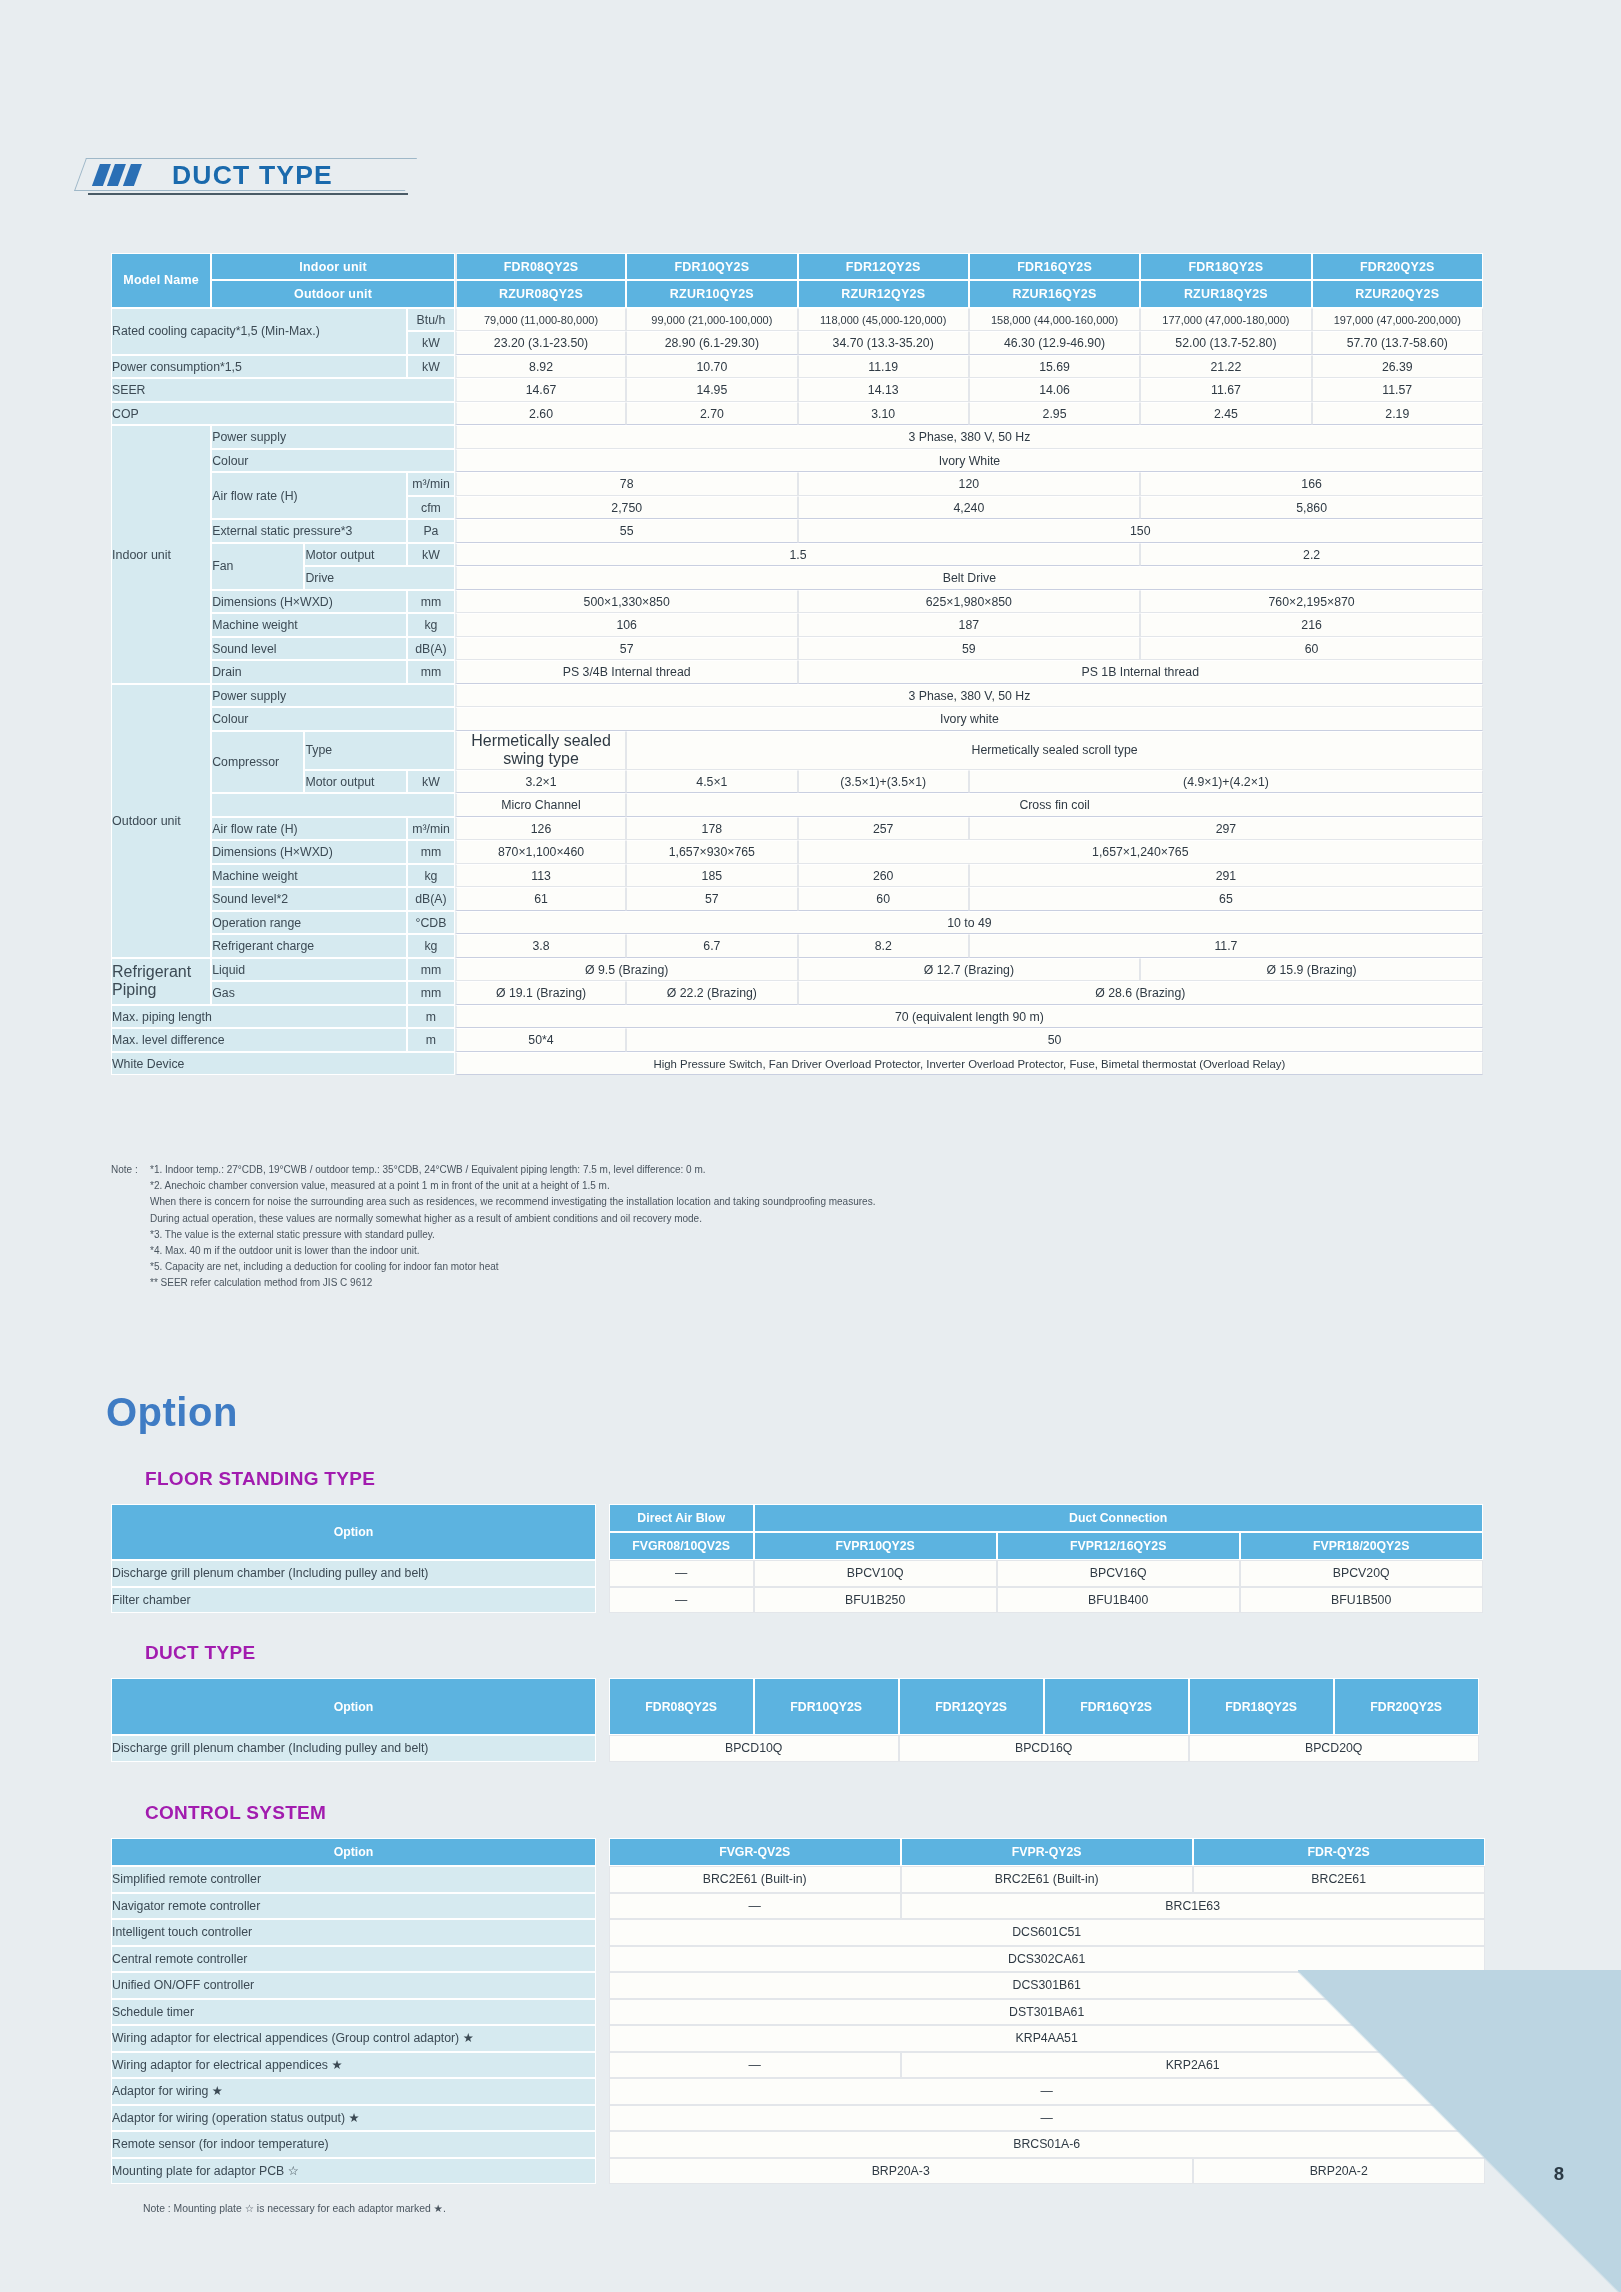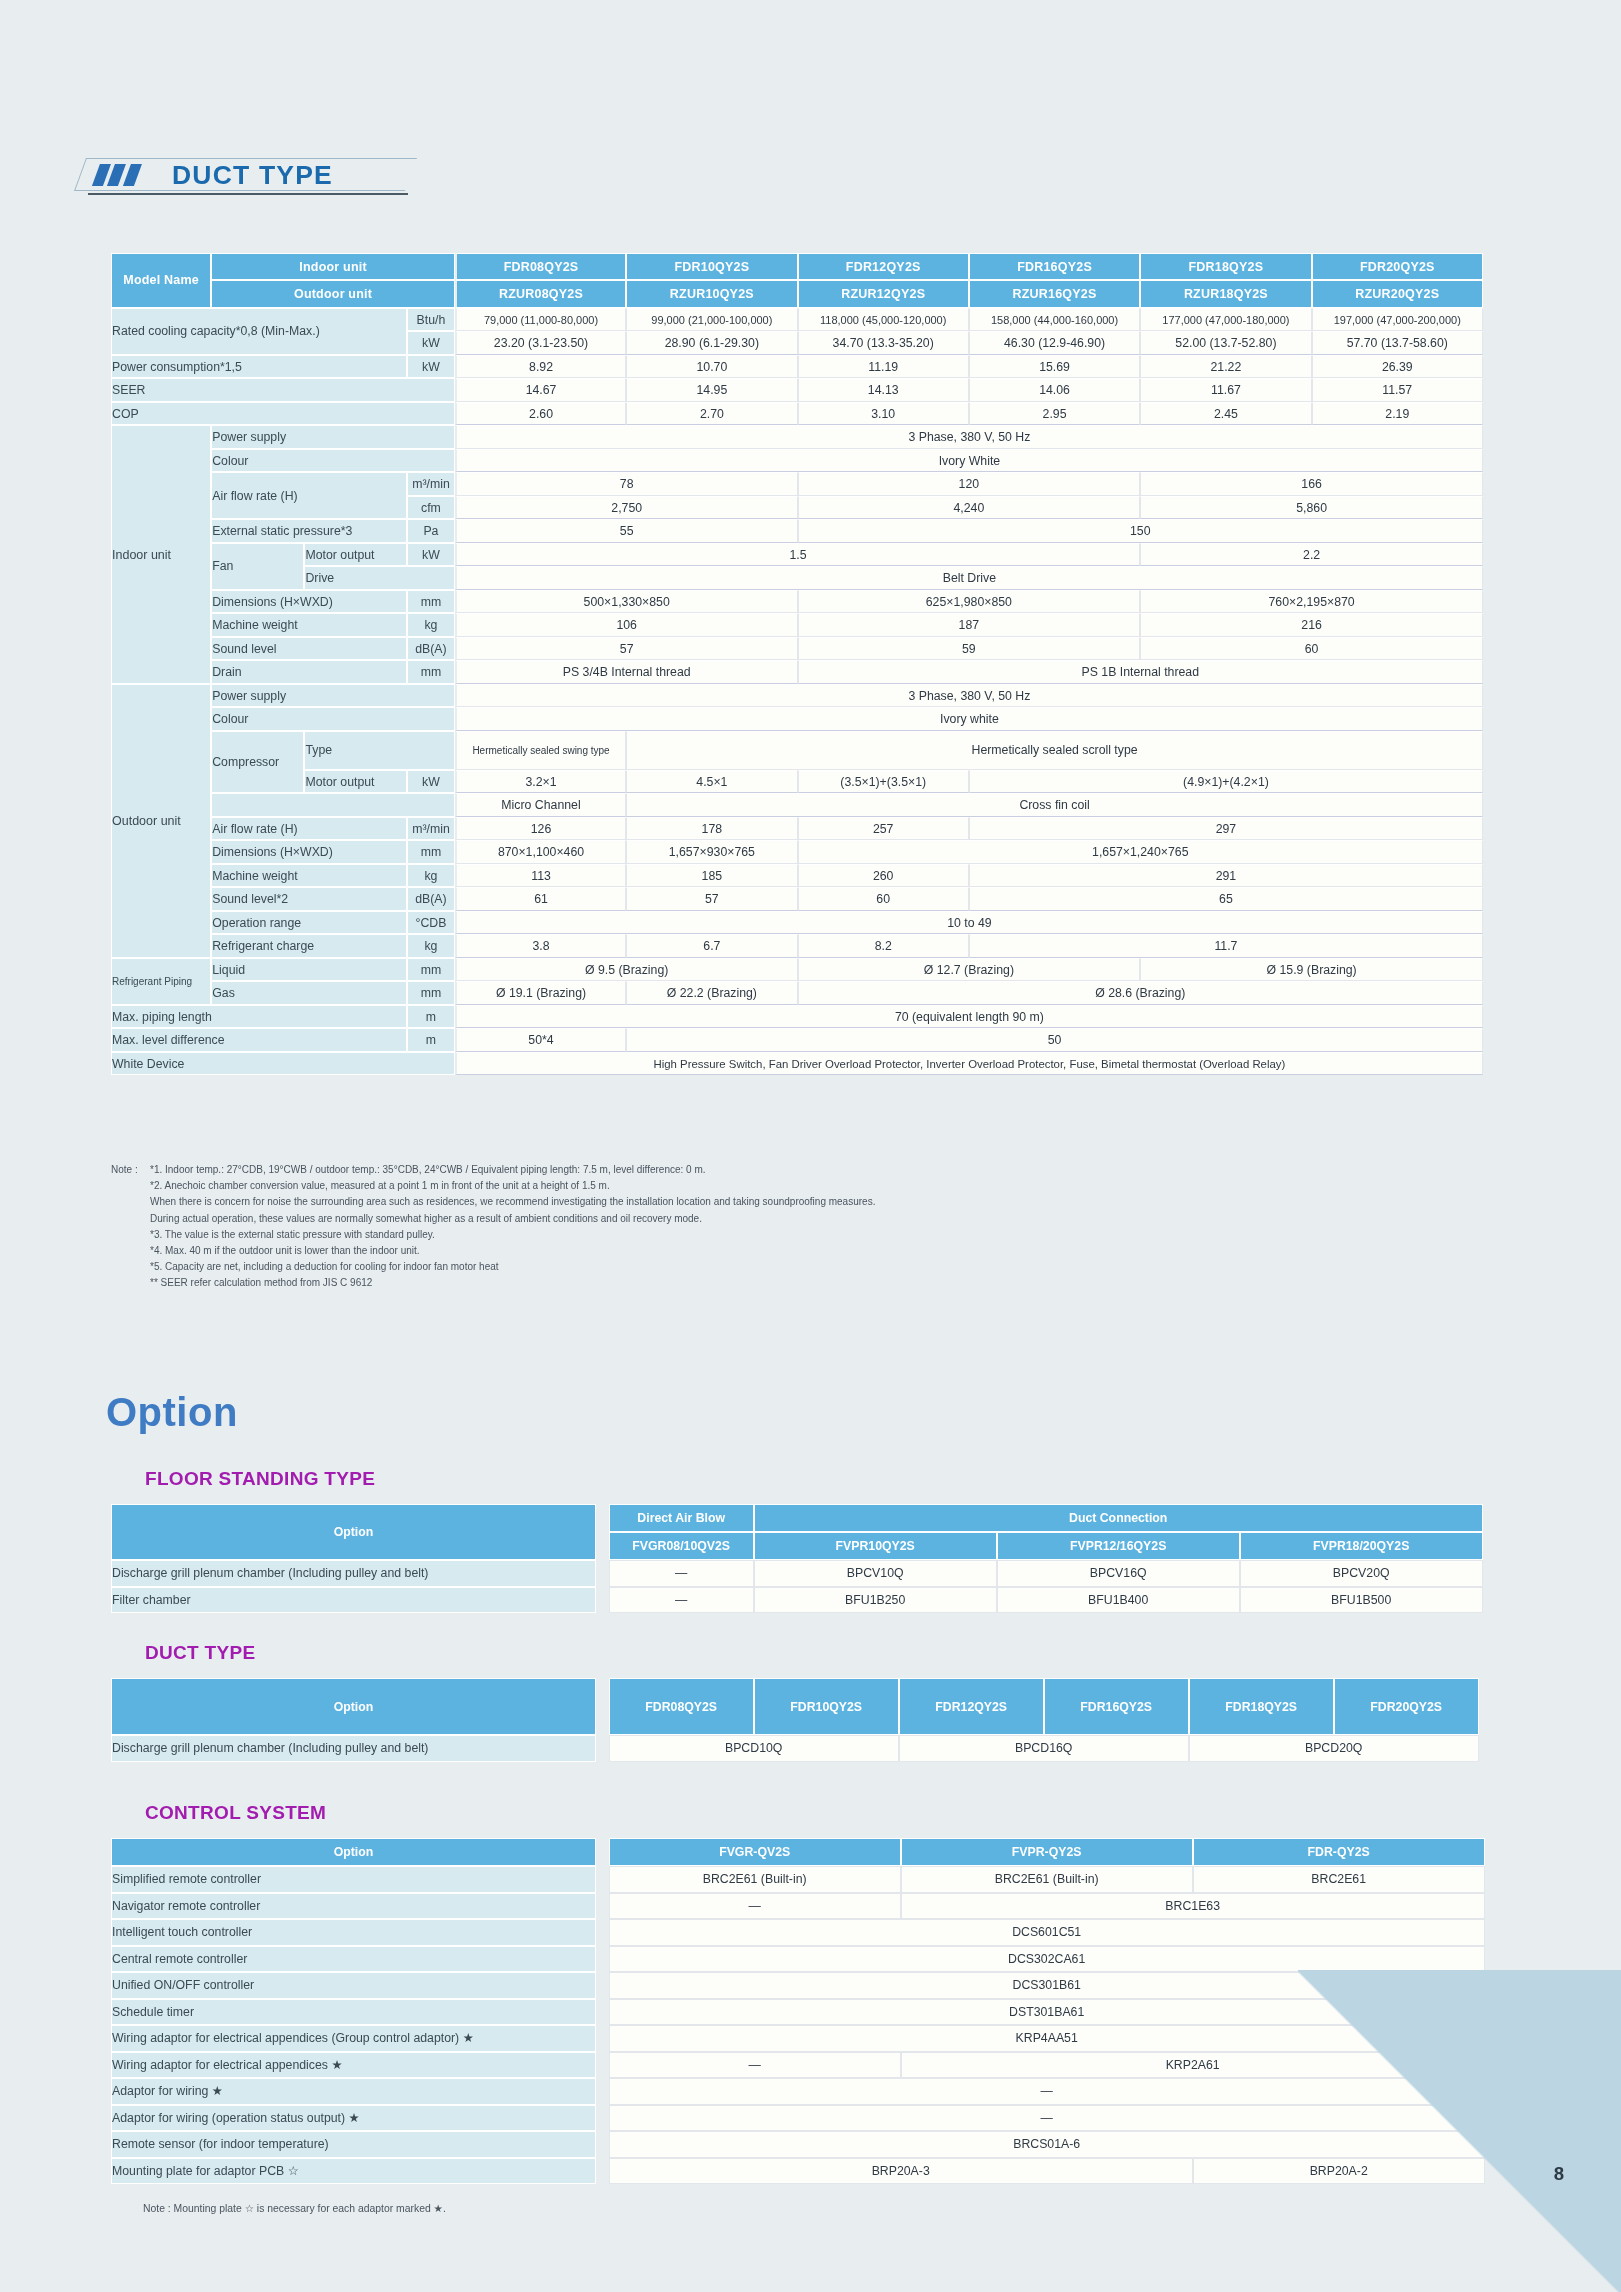--- a/index.html
+++ b/index.html
@@ -58,21 +58,21 @@
   .val{
     background:#fdfdfa; color:#2f3a44; text-align:center;
     border:1px solid #e3e6ea; border-top-color:#fff; height:23.5px; font-size:12.3px;
   }
   .val.b{ border-bottom:1px solid #c9cfe0; }
   .sep-left{ border-left:2px solid #e8edf0; }
   .grp{
     background:#d6eaf0; color:#3c4a54; text-align:left; padding-left:8.8px;
     border:1px solid #ffffff; font-size:12.5px; vertical-align:middle;
   }
-  .two-line{ line-height:1.15; font-size:10px; }
+  .two-line{ line-height:1.15; font-size:16px; }
 
   
   .notes{
     position:absolute; left:111px; top:1162px; width:1274px;
     font-size:10px; color:#4a555f; line-height:1.62;
   }
   .notes .nrow{ display:flex;justify-content:flex-end; }
   .notes .nlabel{ width:39px; flex:0 0 39px; }
   .notes .nbody{ flex:1; }
   .notes .nind{ padding-left:39px; }
@@ -149,21 +149,21 @@
     <td class="hd" colspan="3">Outdoor unit</td>
     <td class="hd sep-left">RZUR08QY2S</td>
     <td class="hd">RZUR10QY2S</td>
     <td class="hd">RZUR12QY2S</td>
     <td class="hd">RZUR16QY2S</td>
     <td class="hd">RZUR18QY2S</td>
     <td class="hd">RZUR20QY2S</td>
   </tr>
 
   <tr>
-    <td class="lbl" colspan="3" rowspan="2">Rated cooling capacity*0,8 (Min-Max.)</td>
+    <td class="lbl" colspan="3" rowspan="2">Rated cooling capacity*1,5 (Min-Max.)</td>
     <td class="lbl lbl-c">Btu/h</td>
     <td class="val sep-left" style="font-size:11px">79,000 (11,000-80,000)</td>
     <td class="val" style="font-size:11px">99,000 (21,000-100,000)</td>
     <td class="val" style="font-size:11px">118,000 (45,000-120,000)</td>
     <td class="val" style="font-size:11px">158,000 (44,000-160,000)</td>
     <td class="val" style="font-size:11px">177,000 (47,000-180,000)</td>
     <td class="val" style="font-size:11px">197,000 (47,000-200,000)</td>
   </tr>
   <tr>
     <td class="lbl lbl-c">kW</td>

